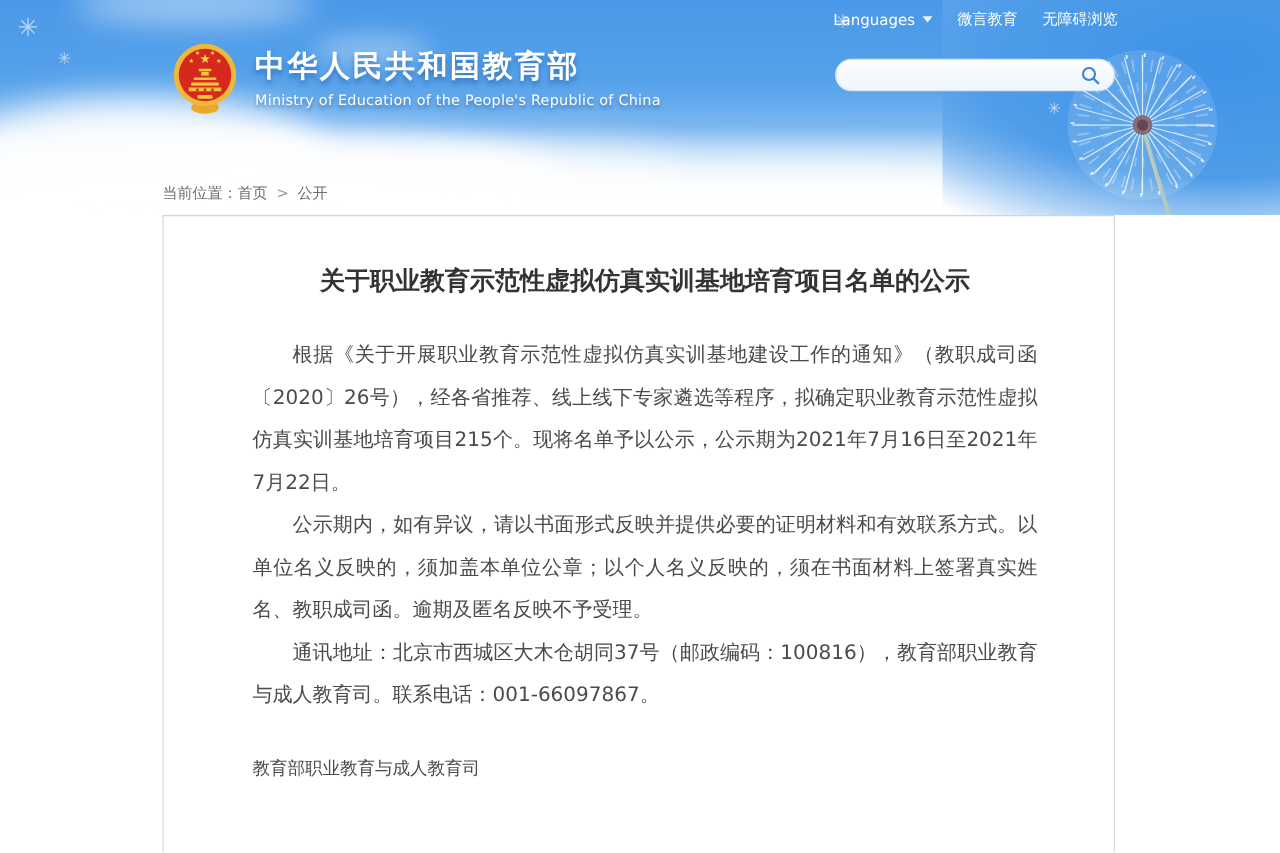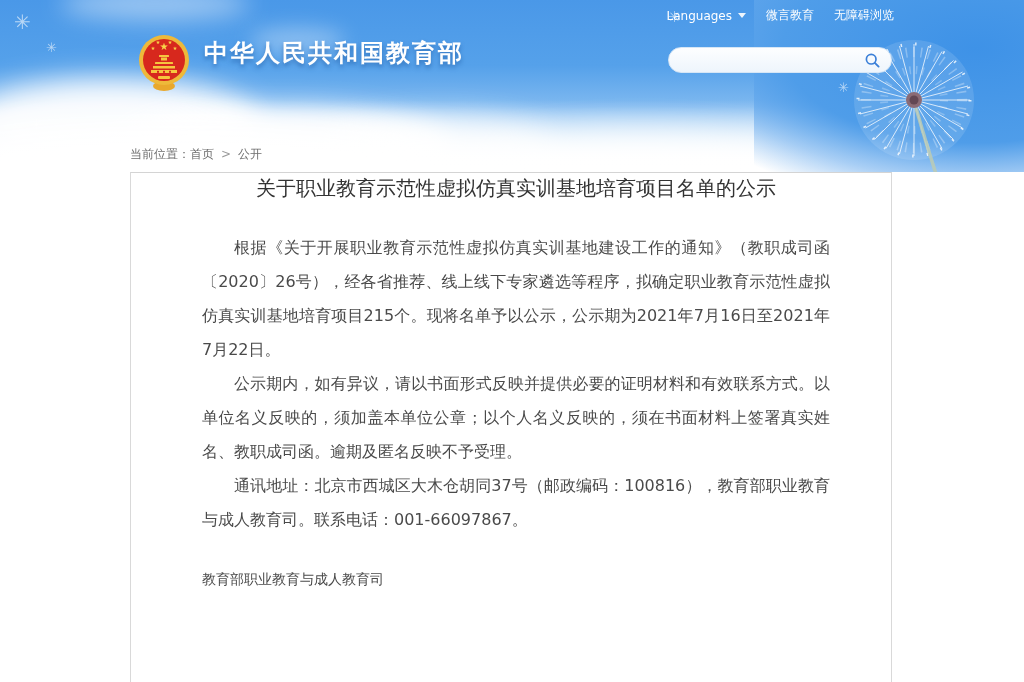--- a/index.html
+++ b/index.html
@@ -54,21 +54,21 @@
   .search-btn { border:none; background:transparent; cursor:pointer; display:flex; align-items:center; padding:2px; }
 
   
   .breadcrumb { position:absolute; left:130px; bottom:9px; z-index:6; font-size:12px; color:#6e6e6e; }
   .breadcrumb a { color:#6e6e6e; text-decoration:none; cursor:pointer; }
   .breadcrumb .sep { color:#999; margin:0 7px; }
 
   
   .panel { width:762px; margin-left:130px; background:#fff; border:1px solid #d9d9d9; border-top-color:#d4d4d4;
     min-height:520px; padding:0 61px 40px 71px; }
-  .doc-title { font-size:20px; line-height:30px; font-weight:normal; color:#333; text-align:center; }
+  .doc-title { margin-top:36px; font-size:20px; line-height:30px; font-weight:bold; color:#333; text-align:center; }
   .panel p { margin-top:28px; font-size:16px; line-height:34px; color:#4a4a4a; text-indent:2em; text-align:justify; }
   .panel p.body-follow { margin-top:0; }
   .attach-link { color:#3b43d8; text-decoration:none; cursor:pointer; }
   .signature { margin-top:32px; font-size:14px; color:#4a4a4a; padding-right:8px; line-height:20px; }
 </style>
 </head>
 <body>
 
 <div class="page">
 
@@ -127,20 +127,21 @@
           <rect x="20" y="43" width="12" height="3" rx="1"></rect>
         </g>
         <g fill="#d7281d">
           <rect x="19" y="37.8" width="2" height="2"></rect>
           <rect x="25" y="37.8" width="2" height="2"></rect>
           <rect x="31" y="37.8" width="2" height="2"></rect>
         </g>
       </svg>
       <div class="logo-text">
         <div class="logo-cn">中华人民共和国教育部</div>
+        <div class="logo-en">Ministry of Education of the People's Republic of China</div>
       </div>
     </div>
 
     <div class="searchbox">
       <input type="text" placeholder="" style="">
       <button class="search-btn">
         <svg width="17" height="17" viewBox="0 0 17 17">
           <circle cx="7.2" cy="7.2" r="4.8" fill="none" stroke="#3c80d8" stroke-width="1.7"></circle>
           <line x1="10.8" y1="10.8" x2="14.6" y2="14.6" stroke="#3c80d8" stroke-width="1.9" stroke-linecap="round"></line>
         </svg>

